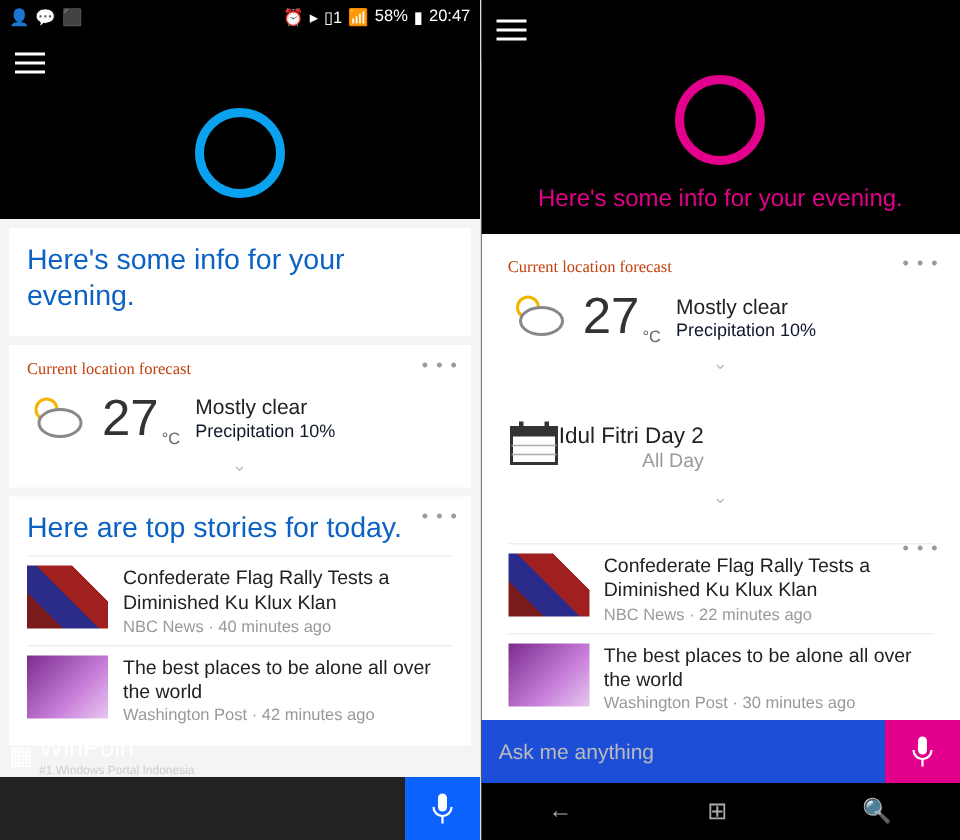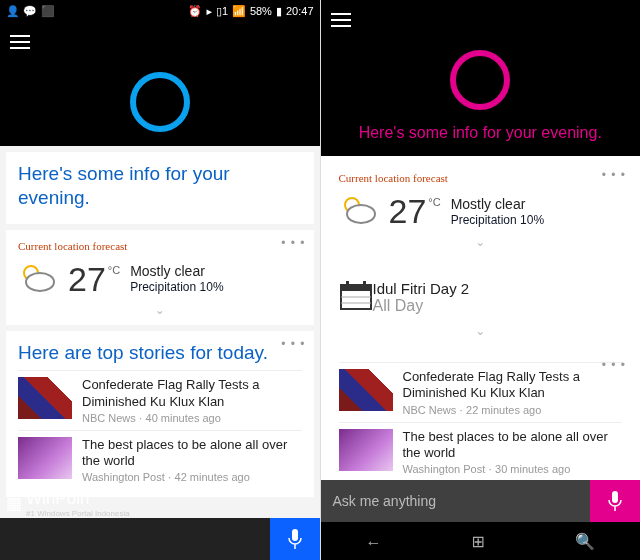--- a/index.html
+++ b/index.html
@@ -17,45 +17,45 @@
 .ring-pink { border-color:#e3008c; }
 .greeting-pink { color:#e3008c; text-align:center; font-size:16px; padding:0 10px 14px; }
 .content { flex:1; overflow:hidden; background:#f4f4f4; }
 .pane-right .content { background:#fff; }
 .card { background:#fff; margin:6px 6px 0; padding:10px 12px 8px; position:relative; font-size:13px; color:#333; }
 .card .more { position:absolute; top:6px; right:8px; color:#999; letter-spacing:1px; font-size:12px; }
 .heading-blue { color:#0b62c4; font-size:19px; line-height:1.25; margin-bottom:6px; }
 .subhead { color:#c2410c; font-size:11px; margin-bottom:4px;font-family:Liberation Serif, serif; }
 .wx-row { display:flex; align-items:center; gap:10px; padding:4px 0 2px; }
 .wx-icon svg { width:40px; height:36px; }
-.wx-temp { font-size:34px; font-weight:400; display:flex; align-items:flex-start; }
+.wx-temp { font-size:34px; font-weight:400; display:flex; align-items:flex-end; }
 .wx-unit { font-size:11px; color:#666; margin-top:4px; margin-left:2px; }
 .wx-desc { font-size:14px; color:#222; line-height:1.3; }
 .wx-desc .precip { color:#0f172a; font-size:12px; }
 .chev { text-align:center; color:#bbb; font-size:12px; margin-top:2px; }
 .event-row { display:flex; align-items:center; padding:6px 0; }
 .cal-icon svg { width:34px; height:34px; }
 .event-title { font-size:15px; color:#222; }
-.event-time { font-size:16px; color:#999; }
+.event-time { font-size:13px; color:#999;text-align:right; }
 .story { display:flex; gap:10px; padding:6px 0; border-top:1px solid #eee; }
 .story:first-of-type { border-top:none; }
 .thumb { width:54px; height:42px; flex-shrink:0; background:#555; }
 .thumb.flag { background:linear-gradient(45deg,#7a1a1a 25%,#2b2b8a 25% 50%,#a02020 50% 75%,#fff 75%); }
 .thumb.map { background:linear-gradient(135deg,#7b2d8e,#c77dd9 60%,#e8c7f0); }
 .story-title { font-size:13px; color:#222; line-height:1.25; }
 .story-meta { font-size:11px; color:#999; margin-top:2px; }
 .watermark { position:absolute; left:6px; bottom:42px; color:#fff; font-size:17px; font-weight:400; display:flex; align-items:center; gap:4px; }
 .watermark .sub { font-size:8px; display:block; color:#ccc; }
 .bottombar { height:42px; display:flex; align-items:center; }
 .pane-left .bottombar { background:#222; justify-content:flex-end; }
 .mic-btn { width:50px; height:42px; display:flex; align-items:center; justify-content:center; }
 .mic-blue { background:#0b62ff; }
 .mic-pink { background:#e3008c; }
 .mic-btn svg { width:16px; height:22px; fill:#fff; }
-.searchbar { flex:1; background:#404040; height:42px; display:flex; align-items:center; padding:0 12px; color:#bbb; font-size:14px; }
+.searchbar { flex:1; background:#1d4ed8; height:42px; display:flex; align-items:center; padding:0 12px; color:#bbb; font-size:14px; }
 .navbtns { height:38px; background:#000; display:flex; justify-content:space-around; align-items:center; }
 .navbtns span { color:#aaa; font-size:16px; }
 </style>
 </head>
 <body>
 
 <div class="pane pane-left">
   <div class="statusbar">
     <div class="sb-left">
       <span>👤</span>

